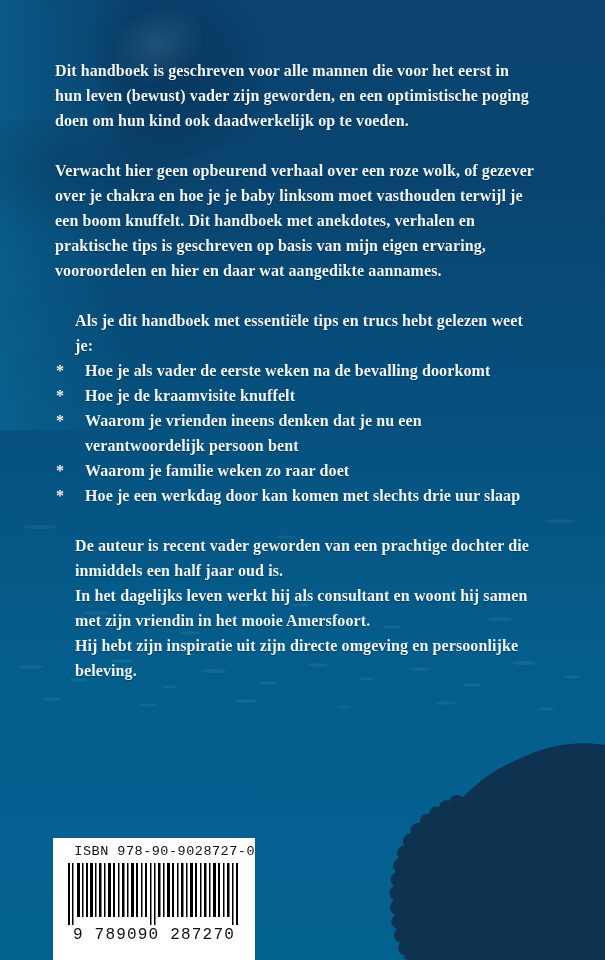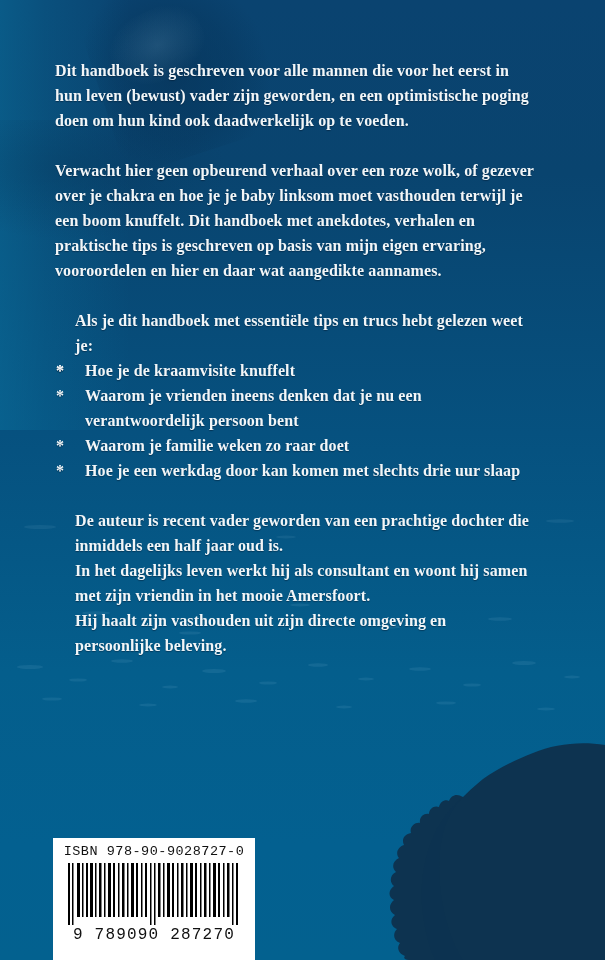--- a/index.html
+++ b/index.html
@@ -131,21 +131,21 @@
     position: absolute;
     left: 53px;
     top: 838px;
     width: 202px;
     height: 130px;
     background: #ffffff;
     padding: 0;
     box-sizing: border-box;
   }
   .isbn-line {
-    text-align: center;
+    text-align: right;
     color: #111111;
     font-family: "Liberation Mono", "DejaVu Sans Mono", monospace;
     font-size: 13.5px;
     letter-spacing: 0.5px;
     padding-top: 6px;
     white-space: nowrap;
   }
   .bars-wrap {
     position: relative;
     margin: 4px auto 0 auto;
@@ -242,20 +242,21 @@
 
     <p class="para">Dit handboek is geschreven voor alle mannen die voor het eerst in hun leven (bewust) vader zijn geworden, en een optimistische poging doen om hun kind ook daadwerkelijk op te voeden.</p>
 
     <p class="para">Verwacht hier geen opbeurend verhaal over een roze wolk, of gezever over je chakra en hoe je je baby linksom moet vasthouden terwijl je een boom knuffelt. Dit handboek met anekdotes, verhalen en praktische tips is geschreven op basis van mijn eigen ervaring, vooroordelen en hier en daar wat aangedikte aannames.</p>
 
     <p class="para tight">Als je dit handboek met essentiële tips en trucs hebt gelezen weet je:</p>
 
     <ul class="bullets">
       <li>
         <span class="star">*</span>
+        <span>Hoe je als vader de eerste weken na de bevalling doorkomt</span>
       </li>
       <li>
         <span class="star">*</span>
         <span>Hoe je de kraamvisite knuffelt</span>
       </li>
       <li>
         <span class="star">*</span>
         <span>Waarom je vrienden ineens denken dat je nu een verantwoordelijk persoon bent</span>
       </li>
       <li>
@@ -263,21 +264,21 @@
         <span>Waarom je familie weken zo raar doet</span>
       </li>
       <li>
         <span class="star">*</span>
         <span>Hoe je een werkdag door kan komen met slechts drie uur slaap</span>
       </li>
     </ul>
 
     <p class="para tight">De auteur is recent vader geworden van een prachtige dochter die inmiddels een half jaar oud is.</p>
     <p class="para tight">In het dagelijks leven werkt hij als consultant en woont hij samen met zijn vriendin in het mooie Amersfoort.</p>
-    <p class="para tight">Hij haalt zijn vasthouden uit zijn directe omgeving en persoonlijke beleving.</p>
+    <p class="para tight">Hij hebt zijn inspiratie uit zijn directe omgeving en persoonlijke beleving.</p>
 
   </div>
 
   <div id="barcode-box">
     <div class="isbn-line">ISBN 978-90-9028727-0</div>
     <div class="bars-wrap">
       <svg width="176" height="62" viewBox="0 0 176 62">
         <g fill="#000000">
           <rect x="2" y="0" width="2" height="62"></rect>
           <rect x="6" y="0" width="1.5" height="62"></rect>

